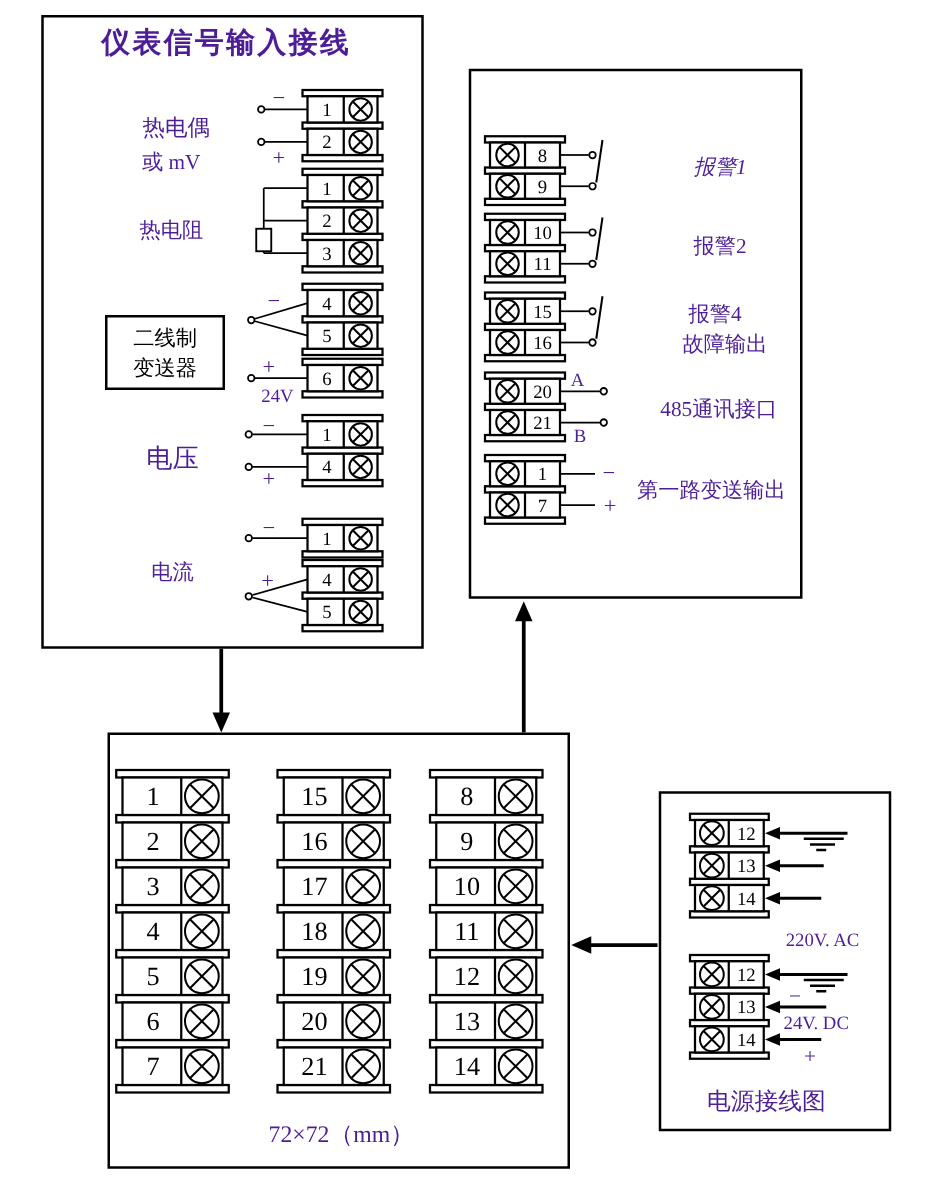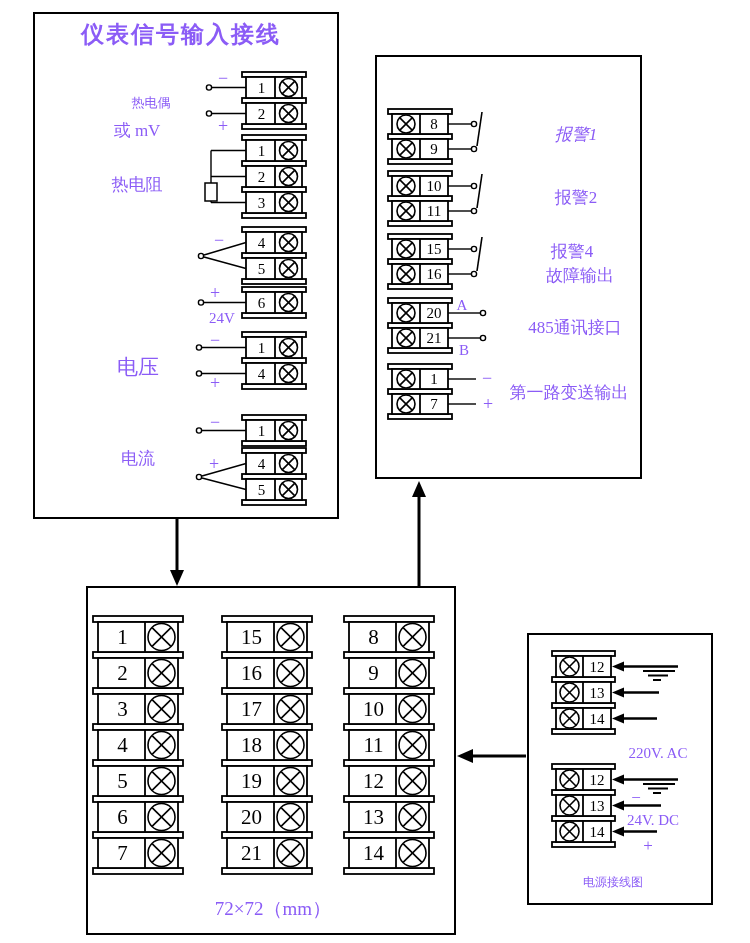--- a/index.html
+++ b/index.html
@@ -1,36 +1,40 @@
 <!DOCTYPE html>
 <html><head>
 <meta charset="utf-8">
 <style>
   html,body{margin:0;padding:0;background:#fff;}
   .page{position:relative;width:750px;height:943px;background:#fff;overflow:hidden;
         font-family:"Liberation Serif","DejaVu Serif",serif;color:#000;}
   .box{position:absolute;border:2px solid #000;box-sizing:border-box;background:transparent;z-index:0;}
   #diagram{position:absolute;left:0;top:0;z-index:1;}
   .lbl{position:absolute;transform:translate(-50%,-50%);white-space:nowrap;z-index:3;
-       font-family:"Liberation Serif","DejaVu Serif",serif;color:#8b5cf6;line-height:1;}
+       font-family:"Liberation Serif","DejaVu Serif",serif;color:#4c1d95;line-height:1;}
   .title{font-weight:bold;letter-spacing:2px;}
   #box-transmitter{display:flex;flex-direction:column;justify-content:center;align-items:center;
                    gap:7px;z-index:2;background:#fff;}
   .tx-line{font-size:17px;line-height:1;}
 </style>
 </head>
 <body>
 
 <div class="page">
 
   <div class="box" id="box-input" style="left:33px;top:12px;width:306px;height:507px;"></div>
   <div class="box" id="box-output" style="left:375px;top:55px;width:267px;height:424px;"></div>
   <div class="box" id="box-terminal" style="left:86px;top:586px;width:370px;height:349px;"></div>
   <div class="box" id="box-power" style="left:527px;top:633px;width:186px;height:272px;"></div>
 
+  <div class="box" id="box-transmitter" style="left:84px;top:252px;width:96px;height:60px;">
+    <div class="tx-line">二线制</div>
+    <div class="tx-line">变送器</div>
+  </div>
 
   <svg id="diagram" width="750" height="943">
       <g>
         <line x1="212" y1="87.5" x2="246" y2="87.5" stroke="#000" stroke-width="1.4"></line>
         <circle cx="209" cy="87.5" r="2.6" fill="#fff" stroke="#000" stroke-width="1.4"></circle>
         <line x1="212" y1="113.5" x2="246" y2="113.5" stroke="#000" stroke-width="1.4"></line>
         <circle cx="209" cy="113.5" r="2.6" fill="#fff" stroke="#000" stroke-width="1.4"></circle>
         <line x1="211" y1="150.5" x2="246" y2="150.5" stroke="#000" stroke-width="1.4"></line>
         <line x1="211" y1="176.5" x2="246" y2="176.5" stroke="#000" stroke-width="1.4"></line>
         <line x1="211" y1="150.5" x2="211" y2="183" stroke="#000" stroke-width="1.4"></line>
@@ -610,21 +614,21 @@
         <g>
           <circle cx="569.5" cy="831.5" r="9.5" fill="#fff" stroke="#000" stroke-width="1.6"></circle>
           <line x1="563.04" y1="825.04" x2="575.96" y2="837.96" stroke="#000" stroke-width="1.6"></line>
           <line x1="563.04" y1="837.96" x2="575.96" y2="825.04" stroke="#000" stroke-width="1.6"></line>
         </g>
         <text x="597" y="836.75" text-anchor="middle" font-size="15" fill="#000" font-family="&quot;Liberation Serif&quot;,&quot;DejaVu Serif&quot;,serif">14</text>
       </g>
     </svg>
 
   <span class="lbl title" style="left:181px;top:34px;font-size:23px;">仪表信号输入接线</span>
-  <span class="lbl" style="left:151px;top:102px;font-size:13px;">热电偶</span>
+  <span class="lbl" style="left:141px;top:102px;font-size:18px;">热电偶</span>
   <span class="lbl" style="left:137px;top:130px;font-size:17px;">或 mV</span>
   <span class="lbl" style="left:223px;top:78px;font-size:18px;">−</span>
   <span class="lbl" style="left:223px;top:126px;font-size:18px;">+</span>
   <span class="lbl" style="left:137px;top:184px;font-size:17px;">热电阻</span>
   <span class="lbl" style="left:219px;top:240px;font-size:18px;">−</span>
   <span class="lbl" style="left:215px;top:293px;font-size:18px;">+</span>
   <span class="lbl" style="left:222px;top:318px;font-size:15px;">24V</span>
   <span class="lbl" style="left:138px;top:367px;font-size:21px;">电压</span>
   <span class="lbl" style="left:215px;top:340px;font-size:18px;">−</span>
   <span class="lbl" style="left:215px;top:383px;font-size:18px;">+</span>
@@ -642,14 +646,14 @@
   <span class="lbl" style="left:464px;top:350px;font-size:15px;">B</span>
   <span class="lbl" style="left:487px;top:378px;font-size:18px;">−</span>
   <span class="lbl" style="left:488px;top:404px;font-size:18px;">+</span>
 
   <span class="lbl" style="left:273px;top:908px;font-size:19px;">72×72（mm）</span>
 
   <span class="lbl" style="left:658px;top:708px;font-size:15px;margin-top:45px;">220V. AC</span>
   <span class="lbl" style="left:653px;top:820px;font-size:15px;">24V. DC</span>
   <span class="lbl" style="left:636px;top:797px;font-size:17px;">−</span>
   <span class="lbl" style="left:648px;top:845px;font-size:17px;">+</span>
-  <span class="lbl" style="left:613px;top:882px;font-size:12px;">电源接线图</span>
+  <span class="lbl" style="left:613px;top:882px;font-size:19px;">电源接线图</span>
 </div>
 
 </body></html>

